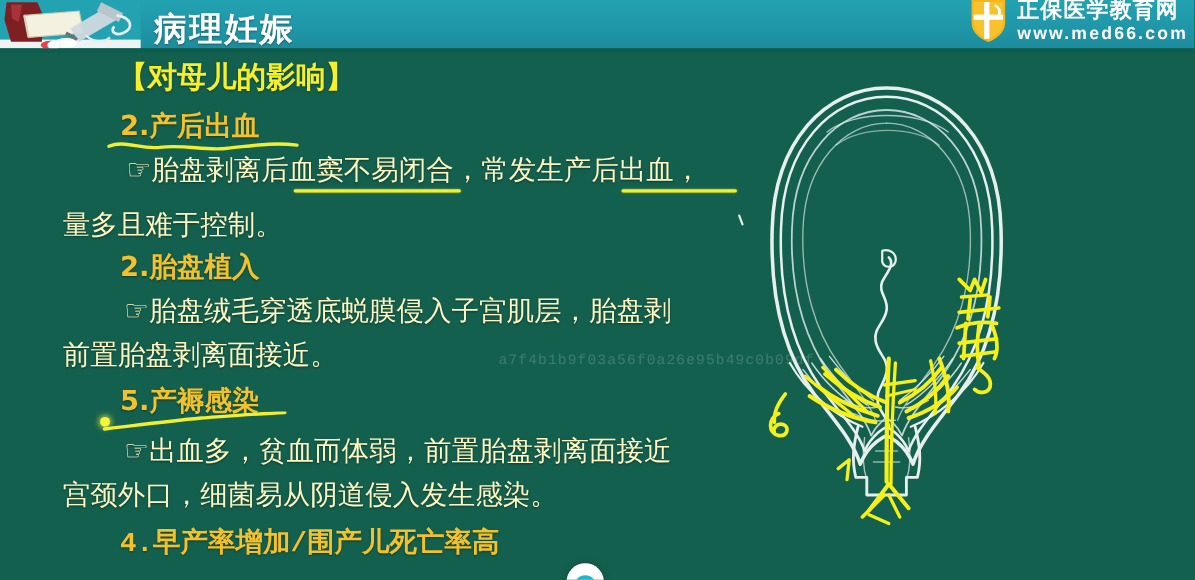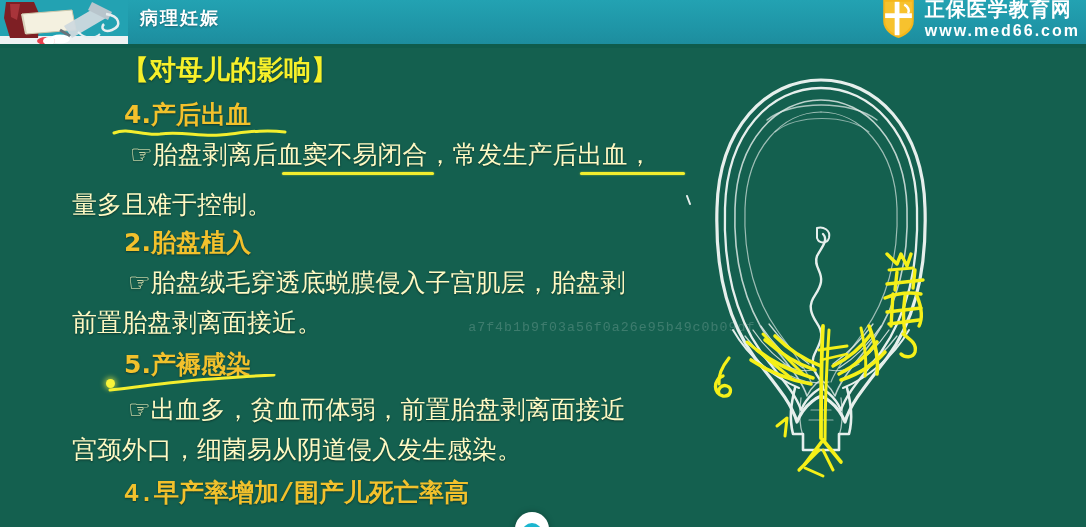--- a/index.html
+++ b/index.html
@@ -17,21 +17,21 @@
   }
   #header-underline{
     position:absolute;left:0;top:44px;width:1086px;height:4px;
     background:#0f5c4c;
   }
   #header-art{
     position:absolute;left:0;top:0;width:128px;height:44px;
   }
   #header-title{
     position:absolute;left:140px;top:6px;
-    font-size:18px;font-weight:bold;color:#ffffff;
+    font-size:30px;font-weight:bold;color:#ffffff;
     letter-spacing:2px;
     text-shadow:0 1px 2px rgba(0,0,0,.35);
     white-space:nowrap;
   }
   #brand{
     position:absolute;right:6px;top:-6px;height:50px;
     display:flex;align-items:center;gap:7px;
   }
   #brand-mark{
     width:39px;height:42px;flex:none;position:relative;
@@ -40,21 +40,21 @@
   #brand-cn{
     font-size:20px;font-weight:bold;color:#ffffff;letter-spacing:1px;
     white-space:nowrap;
   }
   #brand-url{
     font-size:16px;font-weight:bold;color:#ffffff;letter-spacing:2px;
     margin-top:4px;white-space:nowrap;
   }
   
   #slide{
-    position:absolute;left:16px;top:48px;width:884px;height:479px;
+    position:absolute;left:1px;top:48px;width:884px;height:479px;
   }
   #text-col{
     position:absolute;left:46px;top:0px;width:640px;height:479px;
   }
   .line{
     white-space:nowrap;
     font-family:"DejaVu Sans","Liberation Sans",sans-serif;
   }
   .heading-yellow{
     position:absolute;
@@ -151,21 +151,21 @@
   </div>
 </div>
 <div id="header-underline"></div>
 
 <div id="slide">
 
   <div id="text-col">
 
     <div class="heading-yellow line" style="left:60px;top:4px;">【对母儿的影响】</div>
 
-    <div class="heading-amber line" style="left:62px;top:50px;">4.产后出血</div>
+    <div class="heading-amber line" style="left:62px;top:50px;">2.产后出血</div>
     <svg class="ul-wave" style="left:50px;top:76px;width:175px;height:16px;" viewBox="0 0 175 16">
       <path d="M2 9 C16 3 30 12 48 10 C70 7 88 13 108 11 C130 9 150 5 173 8" stroke="#f3ee2e" stroke-width="3" fill="none" stroke-linecap="round"></path>
     </svg>
 
     <div class="body-line line" style="left:68px;top:90px;">☞胎盘剥离后血窦不易闭合，常发生产后出血，</div>
     <div class="ul" style="left:220px;top:124px;width:152px;"></div>
     <div class="ul" style="left:518px;top:124px;width:105px;"></div>
 
     <div class="body-line line" style="left:10px;top:140px;text-align:center;">量多且难于控制。</div>
 

